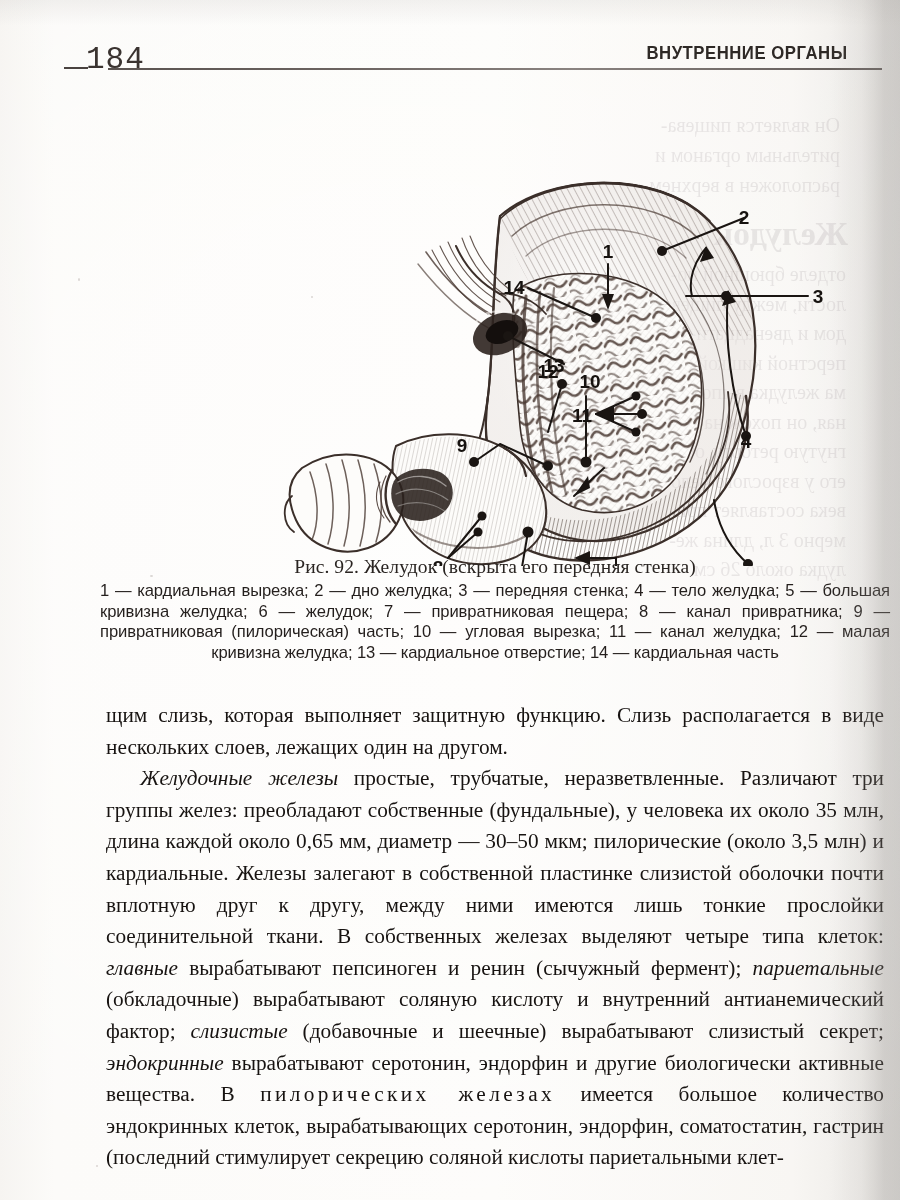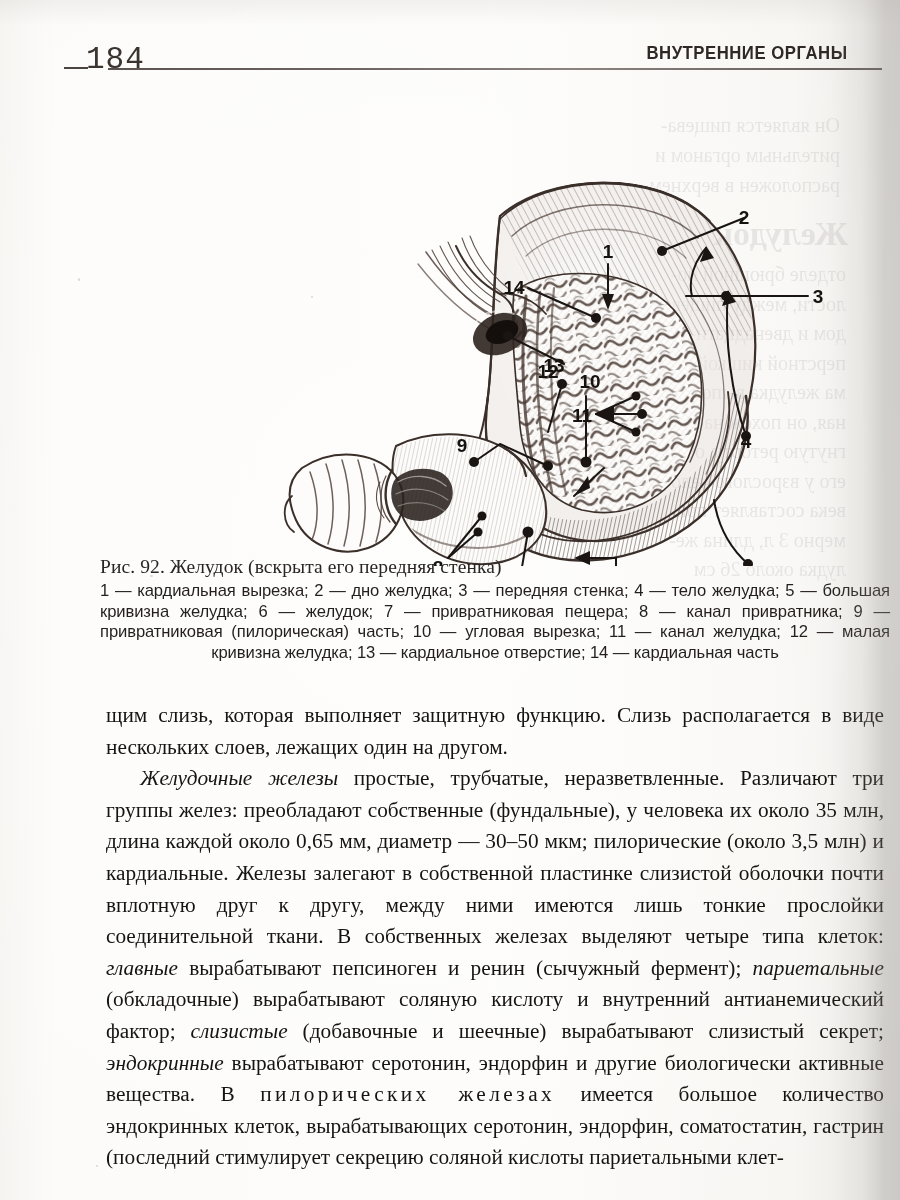--- a/index.html
+++ b/index.html
@@ -116,20 +116,21 @@
   .figure svg { display: block; width: 100%; height: 100%; }
 
   
   .caption {
     position: absolute;
     left: 100px;
     top: 556px;
     width: 790px;
   }
   .caption-title {
+    text-align: center;
     font-family: "Liberation Serif", serif;
     font-size: 19.5px;
     color: #2a2522;
     letter-spacing: 0.1px;
   }
   .caption-legend {
     margin-top: 3px;
     font-family: "Liberation Sans", sans-serif;
     font-size: 16.6px;
     line-height: 20.5px;

